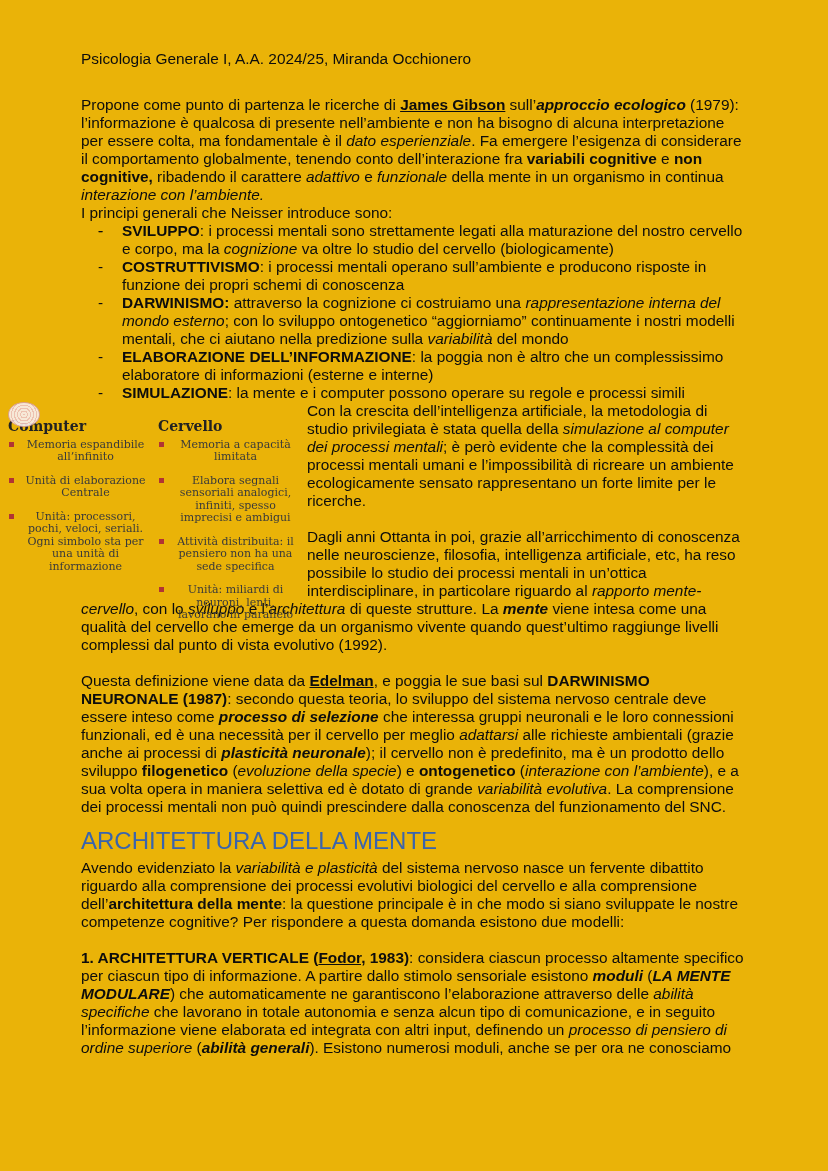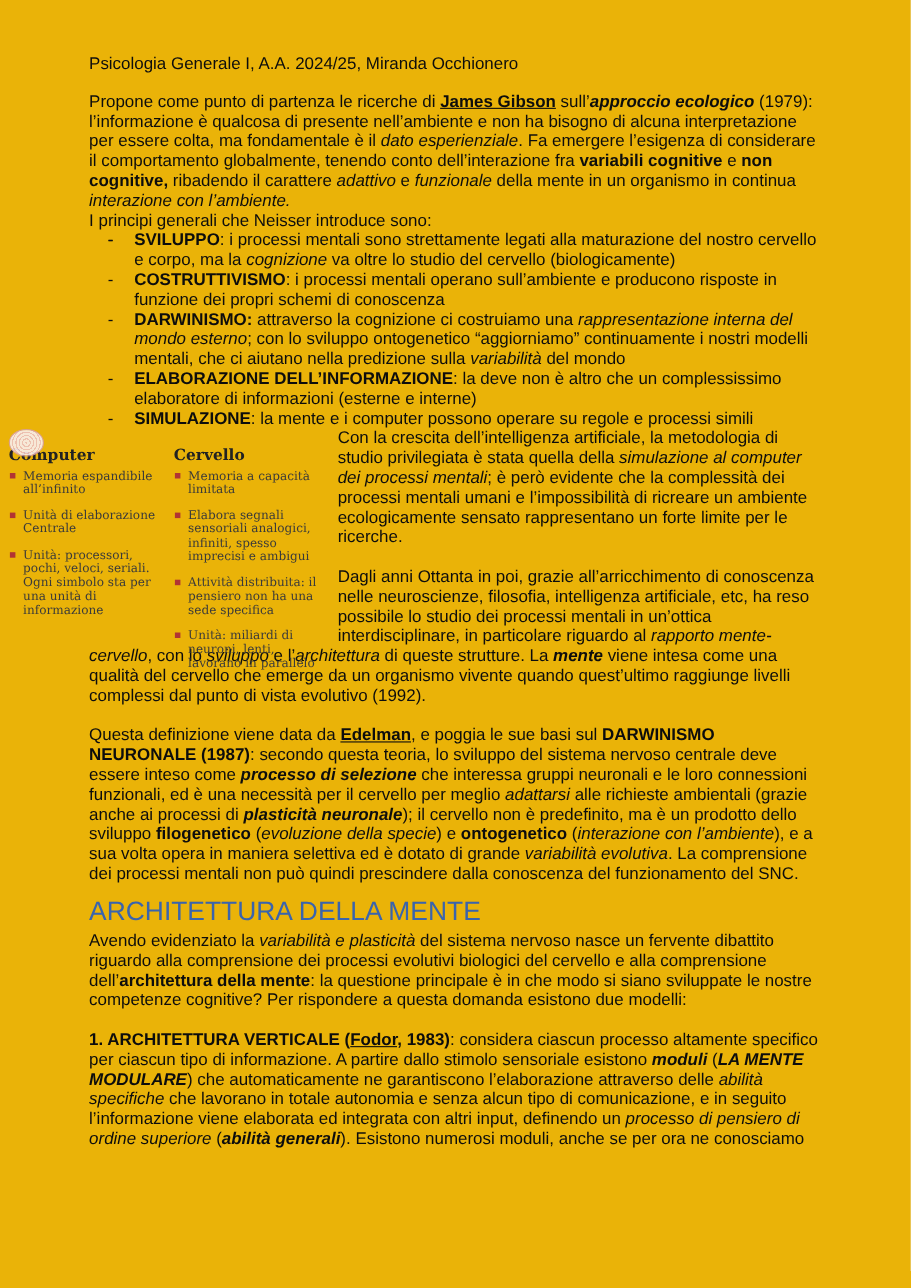--- a/index.html
+++ b/index.html
@@ -10,21 +10,21 @@
     background:#eab308;
     overflow:hidden;
     font-family:"Liberation Sans",sans-serif;
     color:#0d0d0d;
   }
   .doc-header{
     position:absolute;left:81px;top:50px;
     font-size:15.4px;line-height:18px;
   }
   .content{
-    position:absolute;left:81px;top:84px;width:668px;
+    position:absolute;left:81px;top:96px;width:668px;
     font-size:15.4px;line-height:18px;
   }
   .content p{margin:0;}
   .b{font-weight:bold;}
   .i{font-style:italic;}
   .u{text-decoration:underline;}
   ul.bullets{list-style:none;margin:0;padding:0;}
   li.bullet{position:relative;padding-left:41px;}
   li.bullet .dash{position:absolute;left:17px;top:0;}
   
@@ -40,21 +40,21 @@
   .seal{
     position:absolute;left:0;top:-2px;width:30px;height:23px;
     border-radius:50%;
     border:1px solid var(--seal-pink,#d9a0a0);
     background:repeating-radial-gradient(circle at 50% 50%, #eec3c3 0 1px, #f9eeee 1px 3px);
     opacity:.9;
   }
   .fig-grid{display:flex;gap:8px;}
   .fig-col{width:142px;}
   .fig-title{font-weight:bold;font-size:14px;text-align:left;margin:16px 0 6px 0;color:#222;}
-  ul.fig-items{list-style:none;margin:0;padding:0;}
+  ul.fig-items{list-style:none;margin:0;padding:0;text-align:center;}
   li.fig-item{position:relative;padding-left:13px;margin-bottom:11px;}
   li.fig-item::before{
     content:"";position:absolute;left:1px;top:3px;width:5px;height:5px;
     background:var(--bullet-red,#b13434);
   }
   .pgap{margin-top:18px !important;}
   .clear{clear:both;}
   h1.section-heading{
     font-size:24px;font-weight:400;letter-spacing:0;
     color:var(--heading-blue,#3a64ad);
@@ -91,21 +91,21 @@
           <span><span class="b">COSTRUTTIVISMO</span><span>: i processi mentali operano sull’ambiente e producono risposte in funzione dei propri schemi di conoscenza</span></span>
         </li>
 
         <li class="bullet">
           <span class="dash">-</span>
           <span><span class="b">DARWINISMO:</span><span> attraverso la cognizione ci costruiamo una </span><span class="i">rappresentazione interna del mondo esterno</span><span>; con lo sviluppo ontogenetico “aggiorniamo” continuamente i nostri modelli mentali, che ci aiutano nella predizione sulla </span><span class="i">variabilità</span><span> del mondo</span></span>
         </li>
 
         <li class="bullet">
           <span class="dash">-</span>
-          <span><span class="b">ELABORAZIONE DELL’INFORMAZIONE</span><span>: la deve non è altro che un complessissimo elaboratore di informazioni (esterne e interne)</span></span>
+          <span><span class="b">ELABORAZIONE DELL’INFORMAZIONE</span><span>: la poggia non è altro che un complessissimo elaboratore di informazioni (esterne e interne)</span></span>
         </li>
 
         <li class="bullet">
           <span class="dash">-</span>
           <span><span class="b">SIMULAZIONE</span><span>: la mente e i computer possono operare su regole e processi simili</span></span>
         </li>
       </ul>
 
     <div>
 

